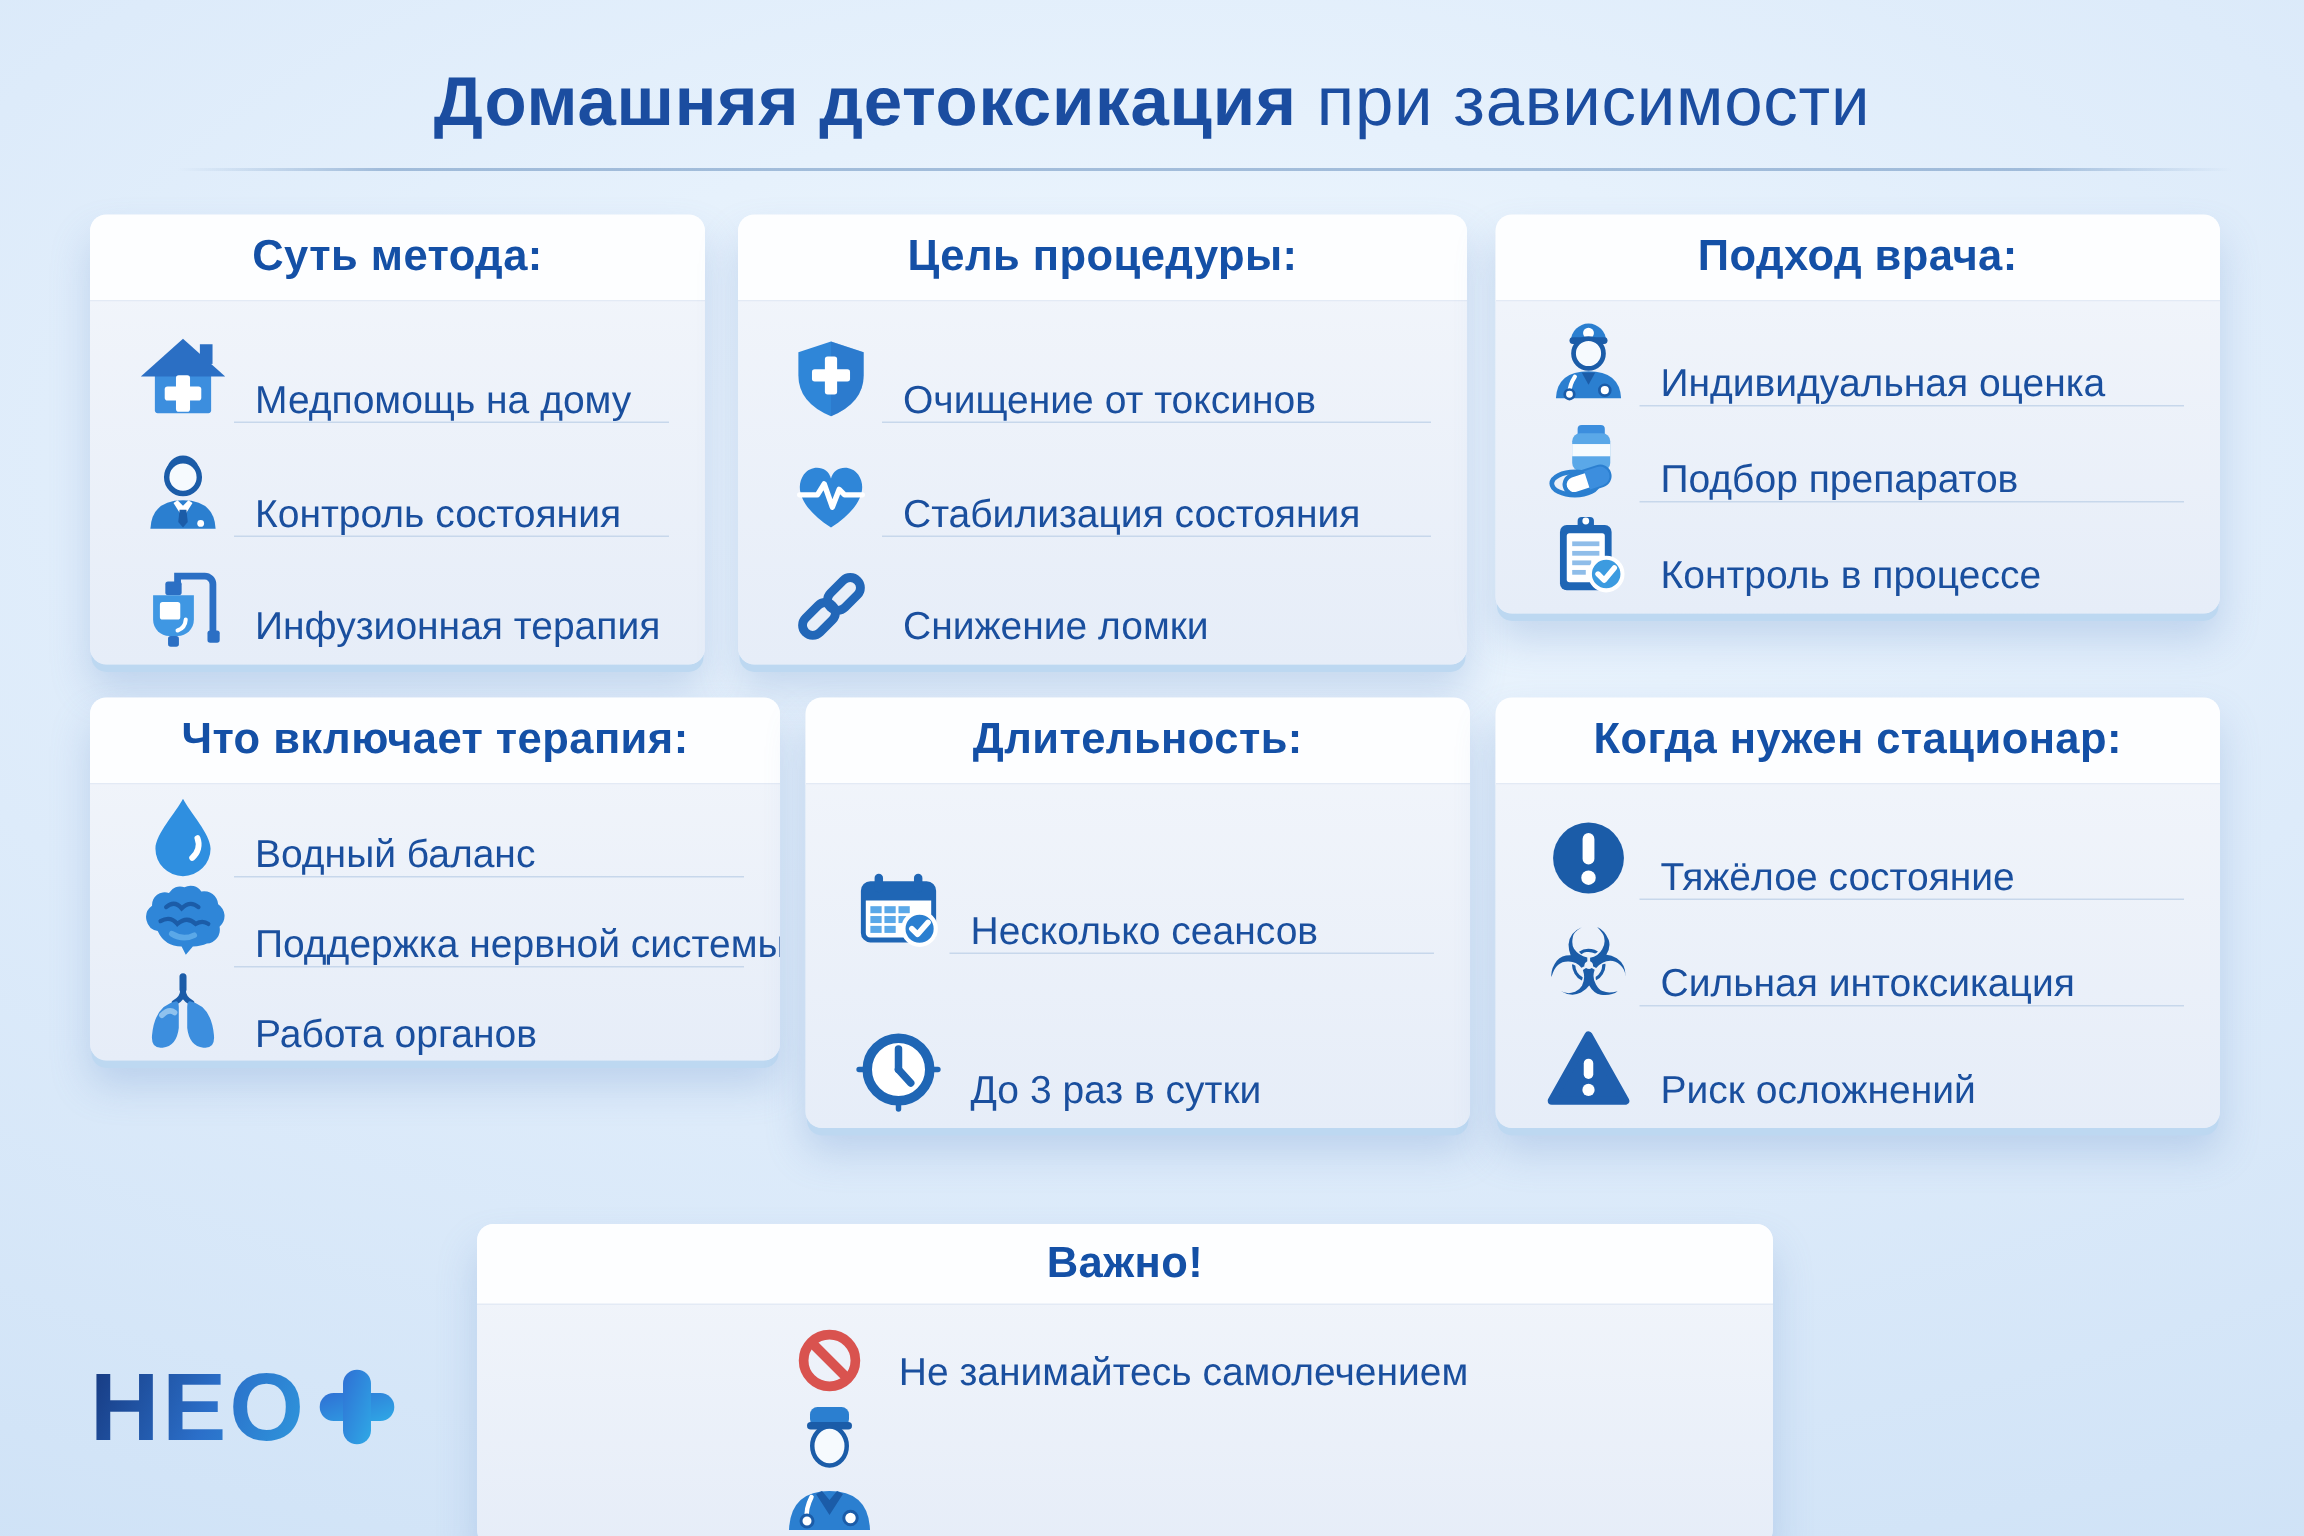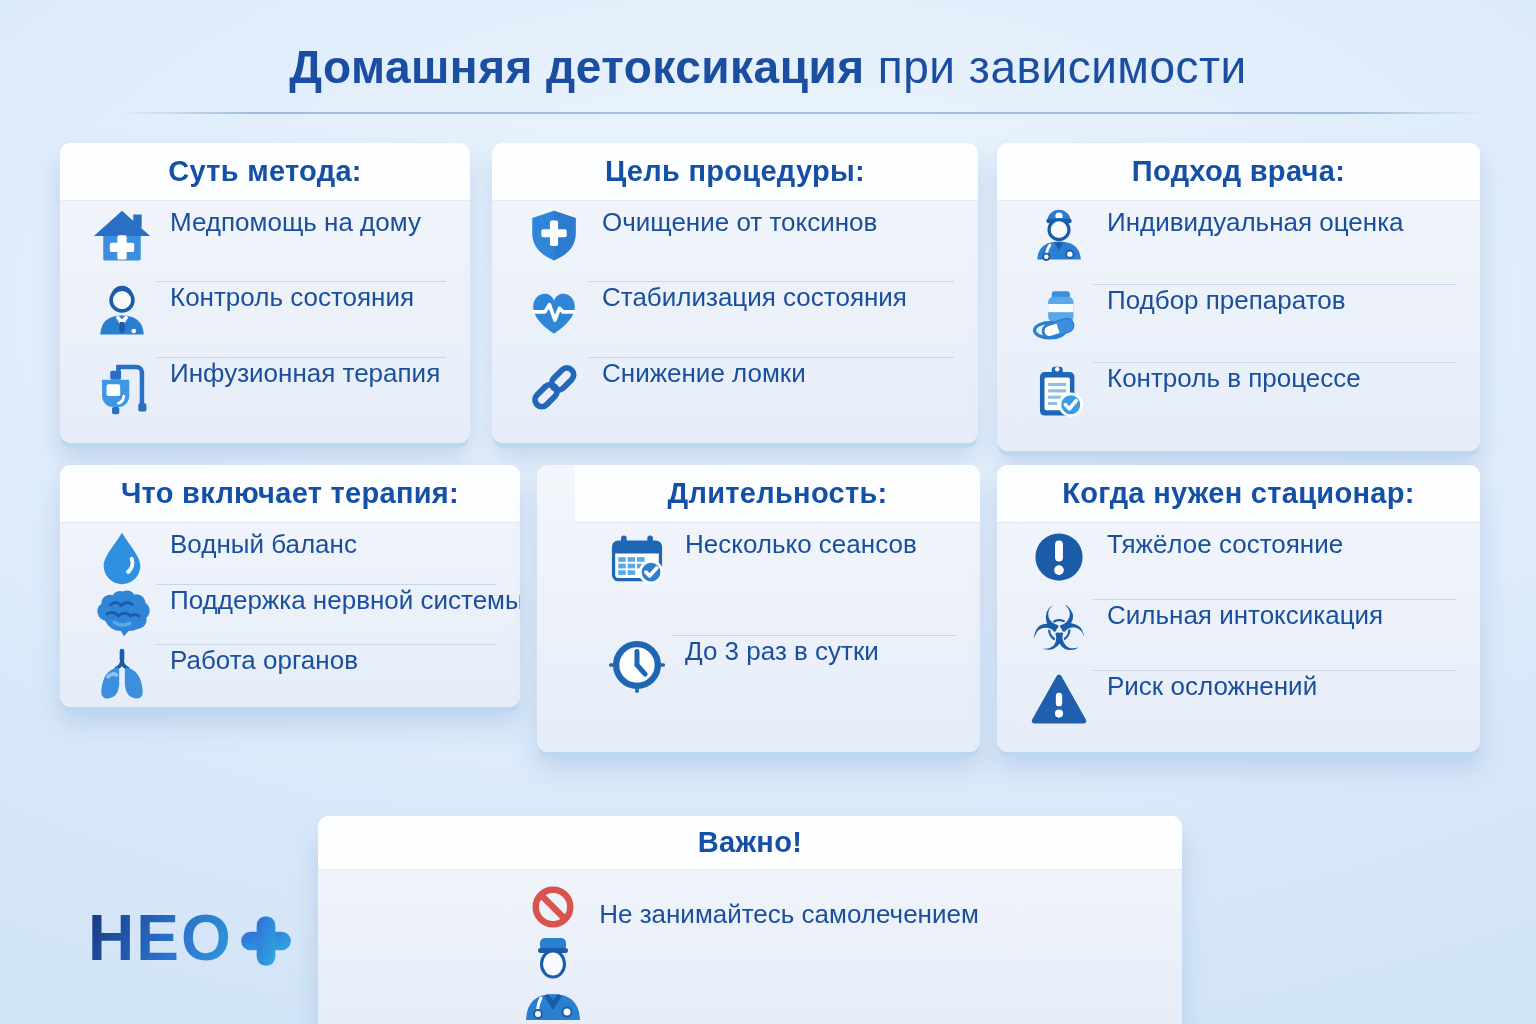--- a/index.html
+++ b/index.html
@@ -26,41 +26,41 @@
     position:absolute; border-radius:11px; overflow:hidden;
     background:linear-gradient(180deg,#f3f6fb 0%, #e6edf8 100%);
     box-shadow:0 6px 0 -1px #bdd8f1, 0 16px 26px rgba(110,150,205,.30);
   }
   .card-head {
     height:58px; background:#fdfeff; border-bottom:1px solid #e3eaf5;
     display:flex; align-items:center; justify-content:center;
     font-size:29px; font-weight:bold; color:#1450a6; letter-spacing:.3px;
   }
   .card-body { display:flex; flex-direction:column; height:calc(100% - 58px); padding:6px 0 10px 0; }
-  .row { flex:1; display:flex; align-items:flex-start; padding-left:26px; position:relative; }
+  .row { flex:1; display:flex; align-items:flex-end; padding-left:26px; position:relative; }
   .row.divided::after { content:""; position:absolute; left:96px; right:24px; bottom:0;
     height:1px; background:#c7d7eb; }
   .icon-slot { width:72px; min-width:72px; display:flex; align-items:center; justify-content:center; }
   .row-label { margin-left:12px; font-size:26px; font-weight:500; color:#1a4f9e; white-space:nowrap; }
 
   
   .imp-head { height:54px; }
   .imp-body { height:calc(100% - 54px); display:flex; align-items:center; justify-content:center; }
   .imp-inner { width:max-content; }
   .imp-row1 { display:flex; align-items:flex-end; height:50px; }
   .imp-group { display:flex; align-items:center; margin-top:4px; }
   .imp-icon-slot { width:64px; min-width:64px; display:flex; align-items:center; justify-content:center; }
   .imp-labels .imp-label { height:47px; display:flex; align-items:center; }
   .imp-label, .imp-row1 .row-label { font-size:26px; font-weight:500; color:#1a4f9e; margin-left:14px; white-space:nowrap; }
 
   
   .bio-glyph { font-family:"DejaVu Sans",sans-serif; font-size:62px; line-height:58px; color:#1b5ca8; }
 
   
-  .logo { position:absolute; left:88px; top:906px; display:flex; align-items:flex-end; }
+  .logo { position:absolute; left:60px; top:906px; display:flex; align-items:center; }
   .logo-text {
     font-size:64px; font-weight:bold; letter-spacing:2px; line-height:1;
     background:linear-gradient(115deg,#16387e 0%, #2b6fc9 55%, #2f9ade 100%);
     -webkit-background-clip:text; background-clip:text; color:transparent;
   }
   .logo-plus { margin-left:4px; display:flex; }
 
   svg { display:block; }
 </style>
 </head>
@@ -148,21 +148,21 @@
               <rect x="5" y="25" width="28" height="15" rx="7.5"></rect>
               <rect x="31" y="25" width="28" height="15" rx="7.5"></rect>
             </g>
           </svg>
         </div>
         <div class="row-label">Снижение ломки</div>
       </div>
     </div>
   </div>
 
-  <div class="card" style="left:997px; top:143px; width:483px; height:308px;">
+  <div class="card" style="left:997px; top:143px; width:483px; height:266px;">
     <div class="card-head">Подход врача:</div>
     <div class="card-body">
       <div class="row divided">
         <div class="icon-slot">
           <svg width="58" height="58" viewBox="0 0 64 64">
             <path d="M19 16 a13 13 0 0 1 26 0 Z" fill="#2b7fd0"></path>
             <rect x="18" y="13" width="28" height="5" rx="2.5" fill="#1b5ca8"></rect>
             <circle cx="32" cy="10" r="4" fill="#fff"></circle>
             <circle cx="32" cy="25" r="11" fill="#f6fafe" stroke="#1b5ca8" stroke-width="3.5"></circle>
             <path d="M8 58 q1 -20 24 -20 t24 20 Z" fill="#2b7fd0"></path>
@@ -239,21 +239,21 @@
             <path d="M27 24 q-15 3 -17 24 q-1 10 7.5 9 q10 -1 11.5 -14 l0 -15 q0 -4 -2 -4 Z" fill="#3c8ede"></path>
             <path d="M37 24 q15 3 17 24 q1 10 -7.5 9 q-10 -1 -11.5 -14 l0 -15 q0 -4 2 -4 Z" fill="#3c8ede"></path>
             <path d="M17 34 q5 -5 9 -2" stroke="#8fc2ee" stroke-width="4" fill="none" stroke-linecap="round"></path>
           </svg>
         </div>
         <div class="row-label">Работа органов</div>
       </div>
     </div>
   </div>
 
-  <div class="card" style="left:537px; top:465px; width:443px; height:287px;padding-left:38px;">
+  <div class="card" style="left:537px; top:465px; width:443px; height:287px;">
     <div class="card-head">Длительность:</div>
     <div class="card-body">
       <div class="row divided">
         <div class="icon-slot">
           <svg width="60" height="60" viewBox="0 0 64 64">
             <rect x="7" y="14" width="50" height="40" rx="5" fill="#fff" stroke="#1f66b5" stroke-width="3.5"></rect>
             <path d="M7 19 a5 5 0 0 1 5 -5 h40 a5 5 0 0 1 5 5 v7 H7 Z" fill="#1f66b5"></path>
             <rect x="15" y="7" width="6" height="13" rx="3" fill="#1f66b5"></rect>
             <rect x="43" y="7" width="6" height="13" rx="3" fill="#1f66b5"></rect>
             <g fill="#5aa8e8">

